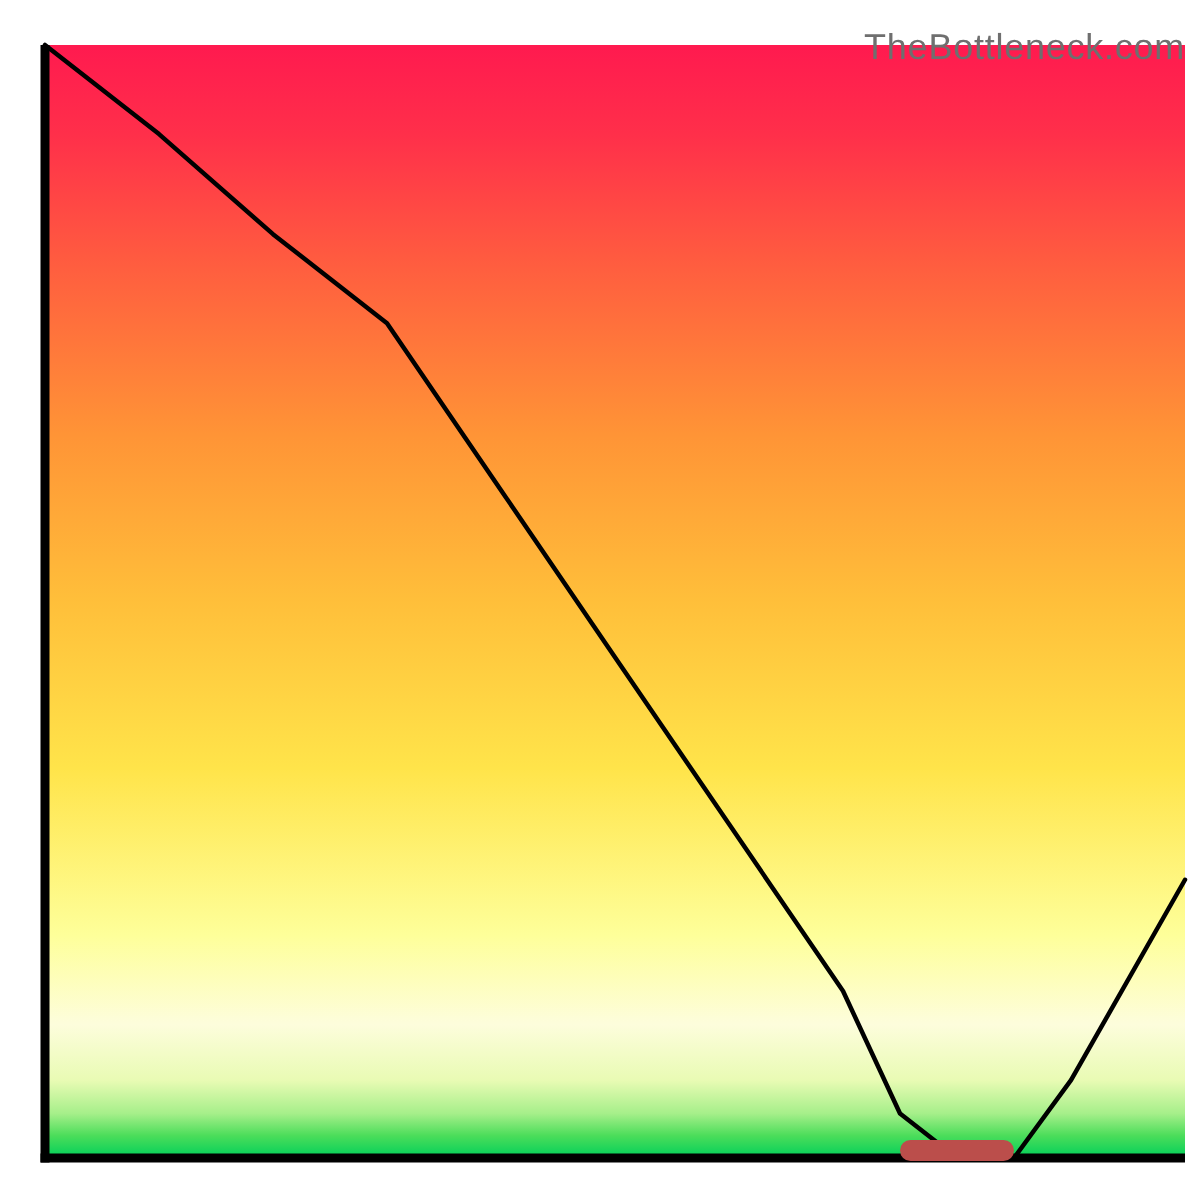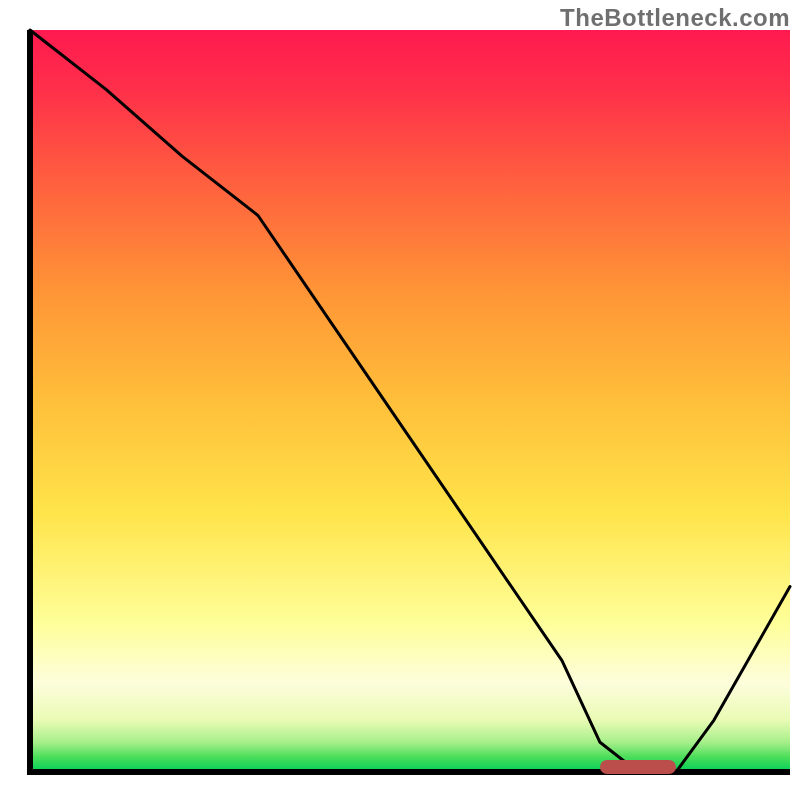--- a/index.html
+++ b/index.html
@@ -12,24 +12,24 @@
   }
   .chart-frame {
     position: absolute;
     left: 0;
     top: 0;
     width: 800px;
     height: 800px;
   }
   .watermark {
     position: absolute;
-    top: 4px;
+    top: 18px;
     right: 10px;
     font-size: 24px;
-    font-weight: 700;
+    font-weight: 400;
     color: #6f6f6f;
     letter-spacing: 0.5px;
   }
 </style>
 </head>
 <body>
 
 <svg class="chart-frame" viewBox="0 0 800 800">
   <defs>
     <linearGradient id="bg-grad" x1="0" y1="1" x2="0" y2="0">

